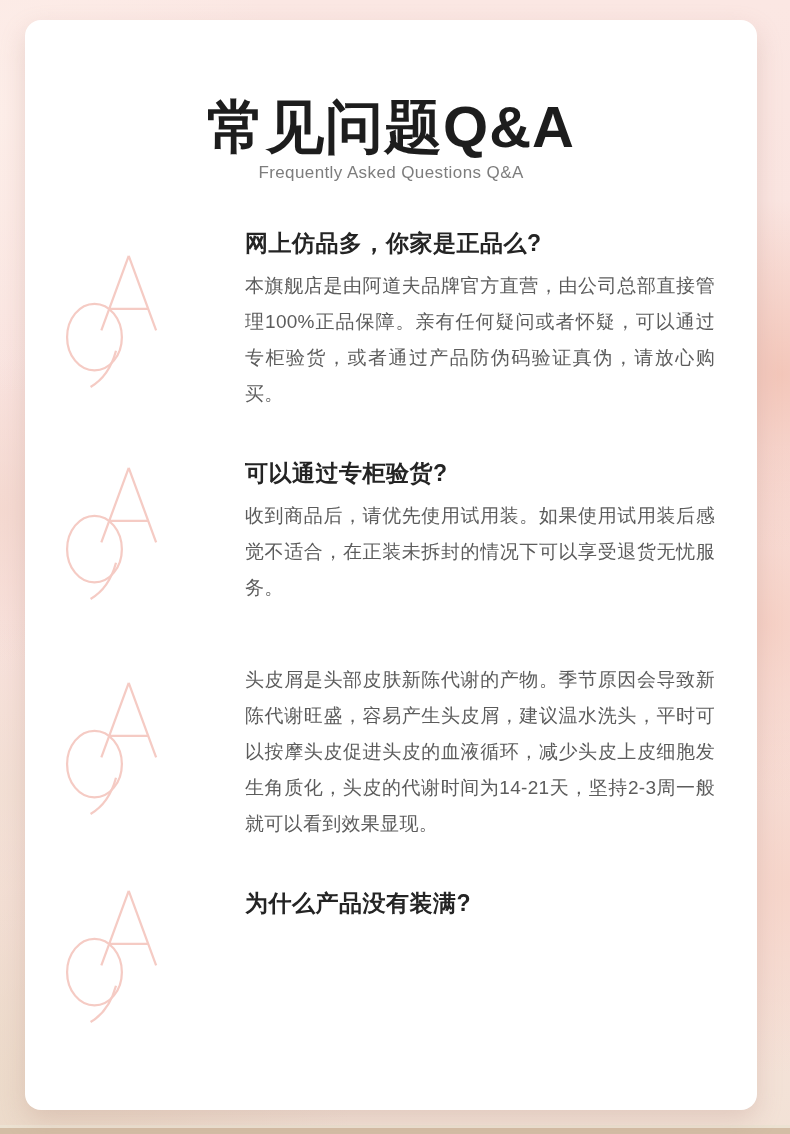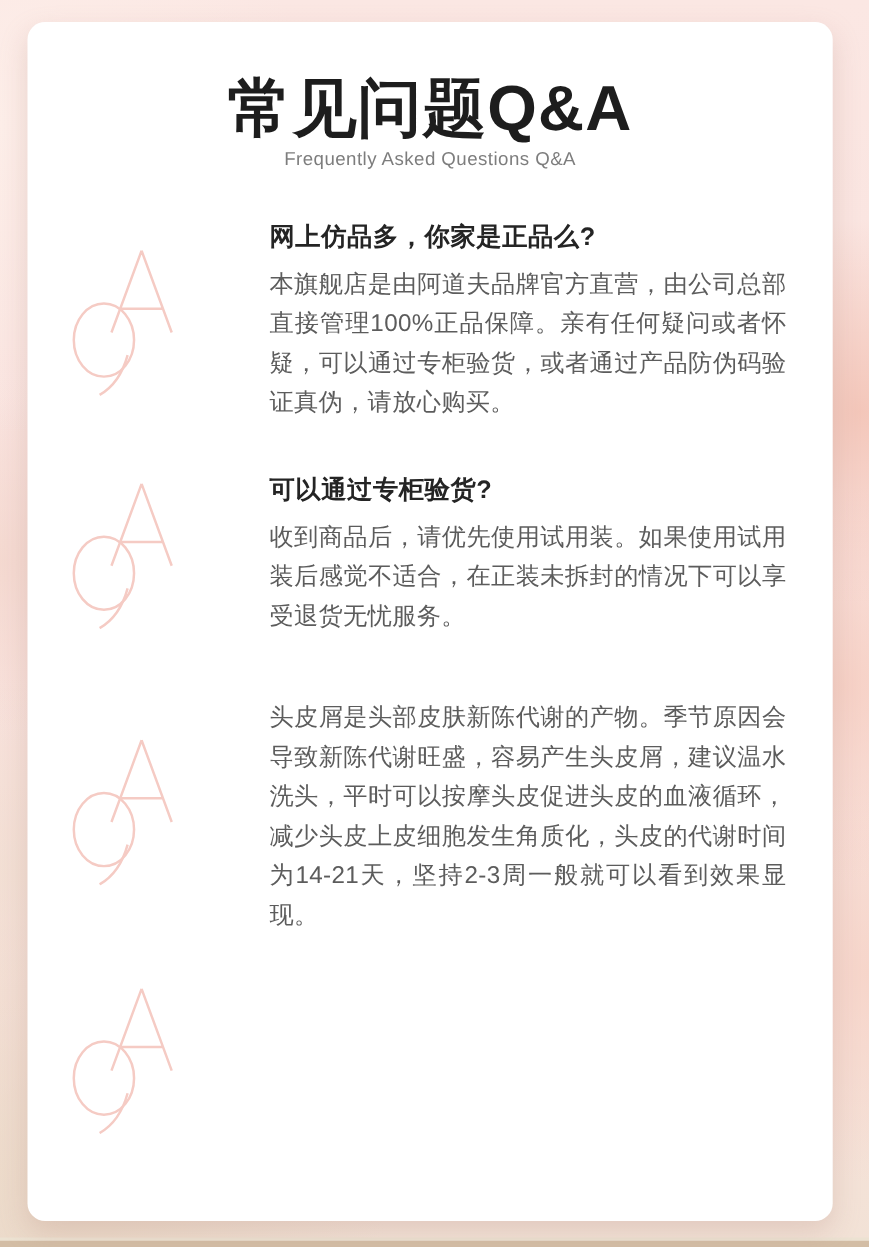--- a/index.html
+++ b/index.html
@@ -40,21 +40,21 @@
     left: 25px;
     top: 20px;
     width: 732px;
     height: 1090px;
     background: #ffffff;
     border-radius: 16px;
     box-shadow: 0 10px 24px rgba(186,146,136,0.30);
     box-sizing: border-box;
   }
   .title-block {
-    padding-top: 44px;
+    padding-top: 72px;
     text-align: center;
   }
   .page-title {
     font-size: 58px;
     line-height: 70px;
     font-weight: 700;
     color: #1d1d1d;
     letter-spacing: 1px;
   }
   .page-subtitle {
@@ -87,21 +87,21 @@
   }
   .question {
     font-size: 23px;
     line-height: 30px;
     font-weight: 700;
     color: #242424;
     letter-spacing: 0.5px;
   }
   .answer {
     margin-top: 10px;
-    font-size: 22px;
+    font-size: 19px;
     line-height: 36px;
     color: #5c5c5c;
     letter-spacing: 0.3px;
     text-align: justify;
   }
   .qa-mark { display: block; }
 </style>
 </head>
 <body>
 
@@ -160,17 +160,18 @@
 
     <div class="faq-item">
       <div class="mark-col">
         <svg class="qa-mark" width="108" height="135" viewBox="0 0 110 138" fill="none">
           <ellipse cx="33" cy="86" rx="28" ry="34" stroke="#f5cbc4" stroke-width="2.3"></ellipse>
           <path d="M55 100 Q48 126 29 137" stroke="#f5cbc4" stroke-width="2.3"></path>
           <path d="M68 3 L40 79 M68 3 L96 79 M49 57 L88 57" stroke="#f5cbc4" stroke-width="2.3"></path>
         </svg>
       </div>
       <div class="content-col">
+        <div class="question">为什么产品没有装满?</div>
       </div>
     </div>
 
   </div>
 </div>
 
 </body></html>

